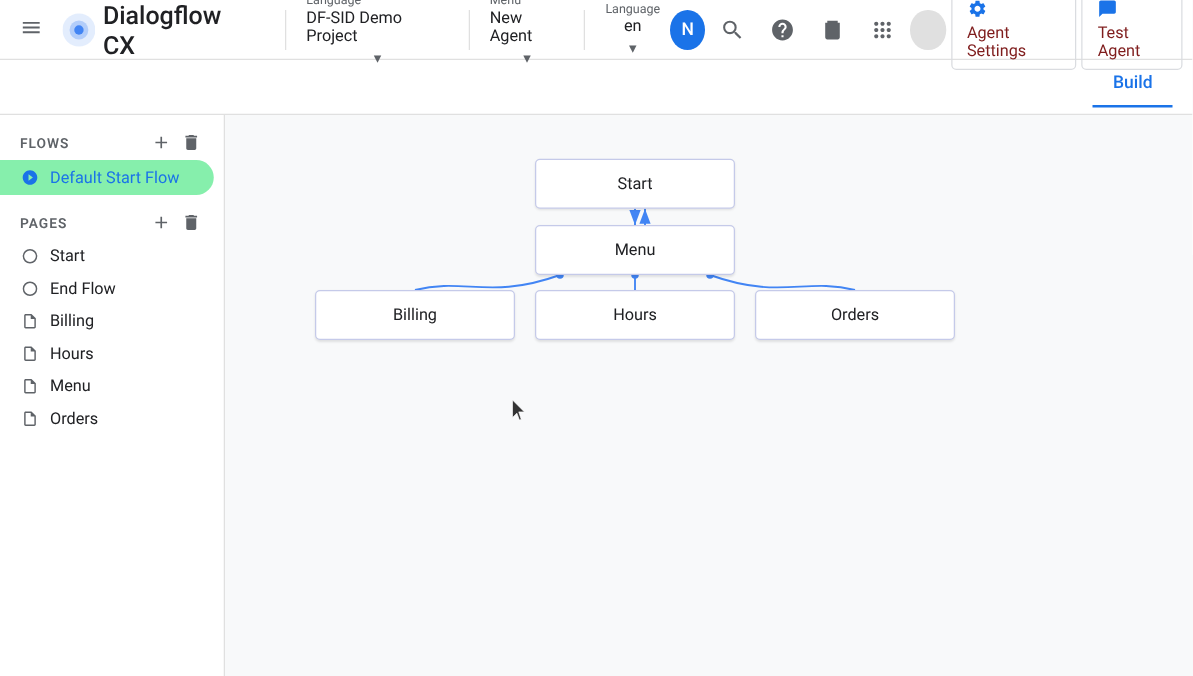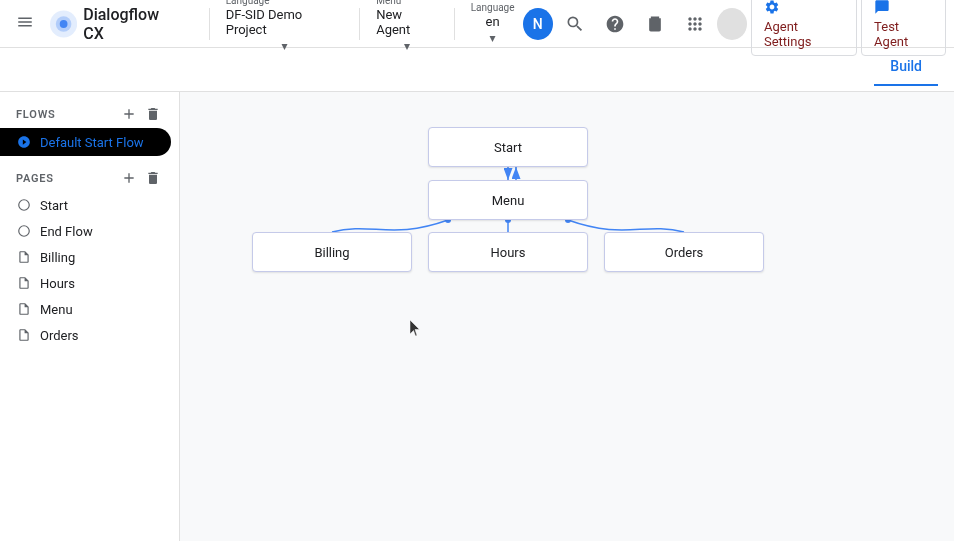--- a/index.html
+++ b/index.html
@@ -10,21 +10,21 @@
       display: flex;
       align-items: center;
       height: 48px;
       border-bottom: 1px solid #e0e0e0;
       padding: 0 8px;
       gap: 8px;
     }
     .topbar-menu-icon { padding: 8px; cursor: pointer; color: #5f6368; }
     .topbar-logo { display: flex; align-items: center; gap: 6px; margin-right: 12px; }
     .topbar-logo-icon { width: 28px; height: 28px; }
-    .topbar-logo-text { font-size: 16px; font-weight: 500; color: #202124; }
+    .topbar-logo-text { font-size: 20px; font-weight: 500; color: #202124; }
     .select-group { display: flex; flex-direction: column; }
     .select-label { font-size: 10px; color: #5f6368; margin-bottom: 1px; }
     .select-row { display: flex; align-items: center; gap: 2px; flex-direction: column; }
     .select-value { font-size: 13px; color: #202124; }
     .select-arrow { color: #5f6368; font-size: 12px; cursor: pointer; }
     .select-divider { width: 1px; height: 32px; background: #e0e0e0; margin: 0 8px; }
     .topbar-right { margin-left: auto; display: flex; align-items: center; gap: 4px; }
     .topbar-icon-btn { padding: 8px; cursor: pointer; color: #5f6368; border-radius: 50%; display: flex; align-items: center; justify-content: center; }
     .avatar { width: 32px; height: 32px; border-radius: 50%; background: #1a73e8; color: white; display: flex; align-items: center; justify-content: center; font-size: 14px; font-weight: 500; cursor: pointer; }
     .agent-settings-btn, .test-agent-btn { display: flex; align-items: flex-start; gap: 4px; padding: 6px 12px; border-radius: 4px; cursor: pointer; font-size: 13px; color: #7f1d1d; border: 1px solid #dadce0; flex-direction: column; }
@@ -80,21 +80,21 @@
     .flow-item {
       display: flex;
       align-items: center;
       gap: 8px;
       padding: 6px 16px;
       cursor: pointer;
       border-radius: 0 20px 20px 0;
       margin-right: 8px;
       font-size: 13px;
     }
-    .flow-item.active { background: #000000; color: #1a73e8; }
+    .flow-item.active { background: #86efac; color: #1a73e8; }
     .flow-icon { width: 16px; height: 16px; display: flex; align-items: center; justify-content: center; }
     .page-item {
       display: flex;
       align-items: center;
       gap: 8px;
       padding: 5px 16px;
       cursor: pointer;
       font-size: 13px;
       color: #202124;
     }

